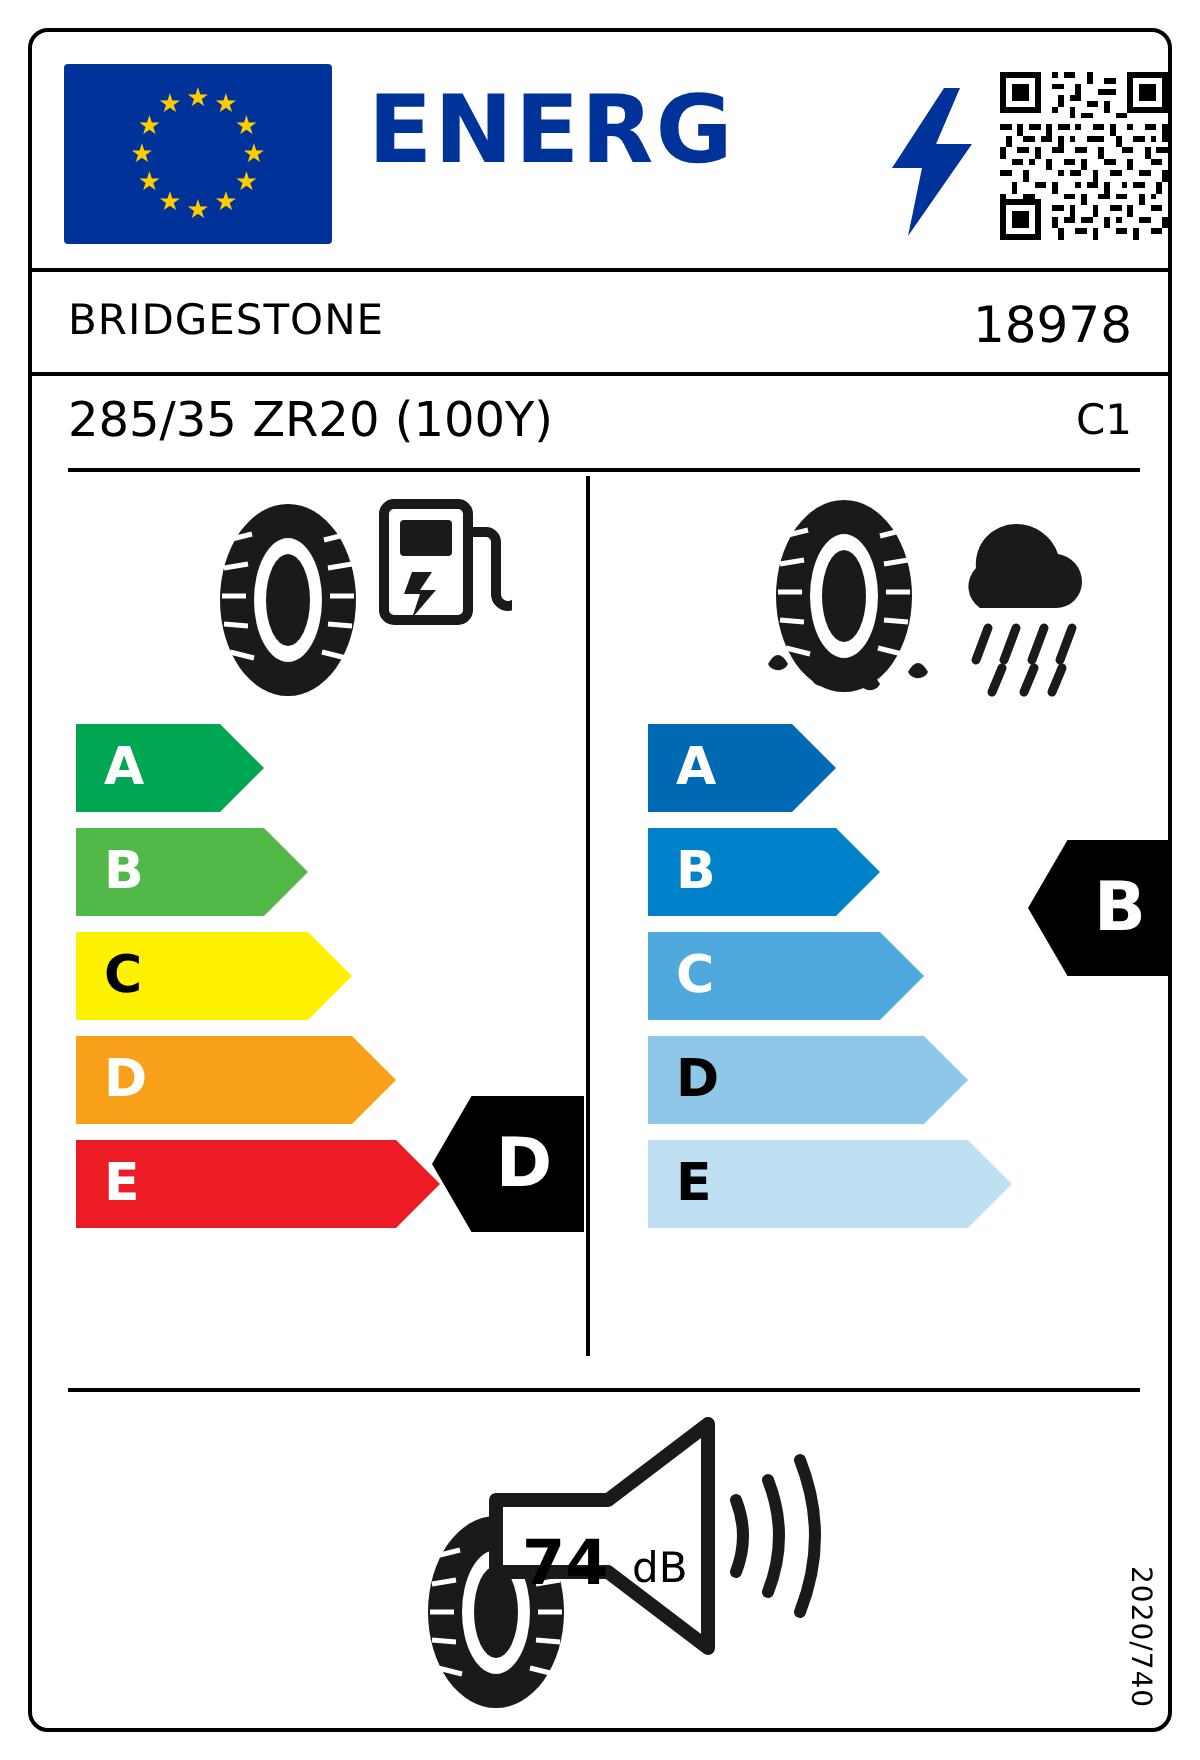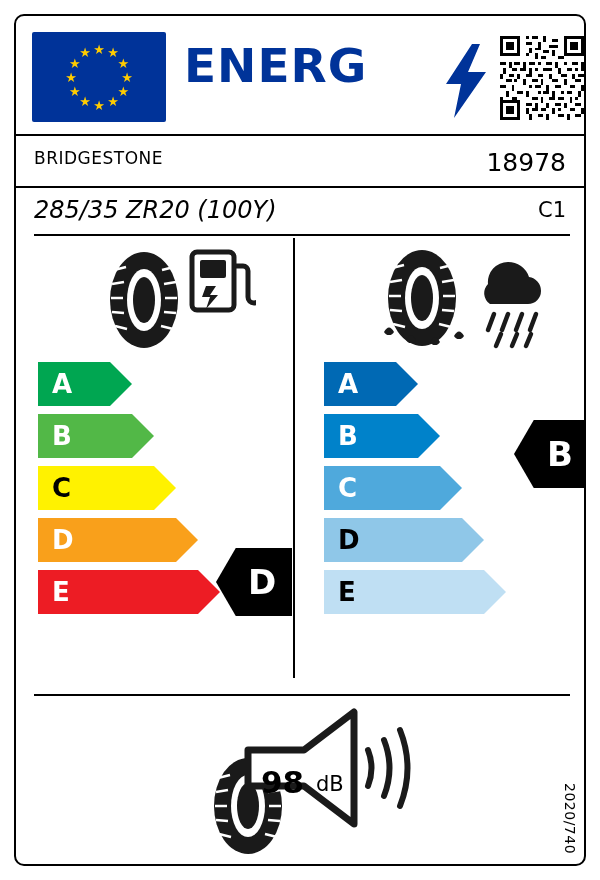--- a/index.html
+++ b/index.html
@@ -65,33 +65,32 @@
   .hr {
     position: absolute;
     background: #000;
     height: 2px;
   }
 
   
   .brand {
     position: absolute;
     left: 18px; top: 132px;
-    font-size: 17px;
+    font-size: 21px;
     letter-spacing: 0.5px;
   }
   .code {
     position: absolute;
     right: 18px; top: 132px;
     font-size: 25px;
   }
   .size {
     position: absolute;
     left: 18px; top: 180px;
     font-size: 24px;
-    font-style: italic;
   }
   .cls {
     position: absolute;
     right: 18px; top: 182px;
     font-size: 21px;
   }
 
   
   .divider-v {
     position: absolute;
@@ -532,21 +531,21 @@
           <line x1="79" y1="128" x2="91" y2="131"></line>
         </g>
       </g>
       <path d="M62 44 h56 L168 6 v112 L118 80 H62 z" fill="#ffffff" stroke="#1a1a1a" stroke-width="7" stroke-linejoin="round"></path>
       <g fill="none" stroke="#1a1a1a" stroke-width="6" stroke-linecap="round">
         <path d="M182 44 q7 18 0 36"></path>
         <path d="M198 34 q11 28 0 56"></path>
         <path d="M214 24 q15 38 0 76"></path>
       </g>
     </svg>
-    <div class="noise-db">98</div>
+    <div class="noise-db">74</div>
     <div class="noise-unit">dB</div>
     <div class="abc">
       <span>A</span><b>B</b><span>C</span>
     </div>
   </div>
 
   <div class="reg">2020/740</div>
 </div>
 
 </body></html>

